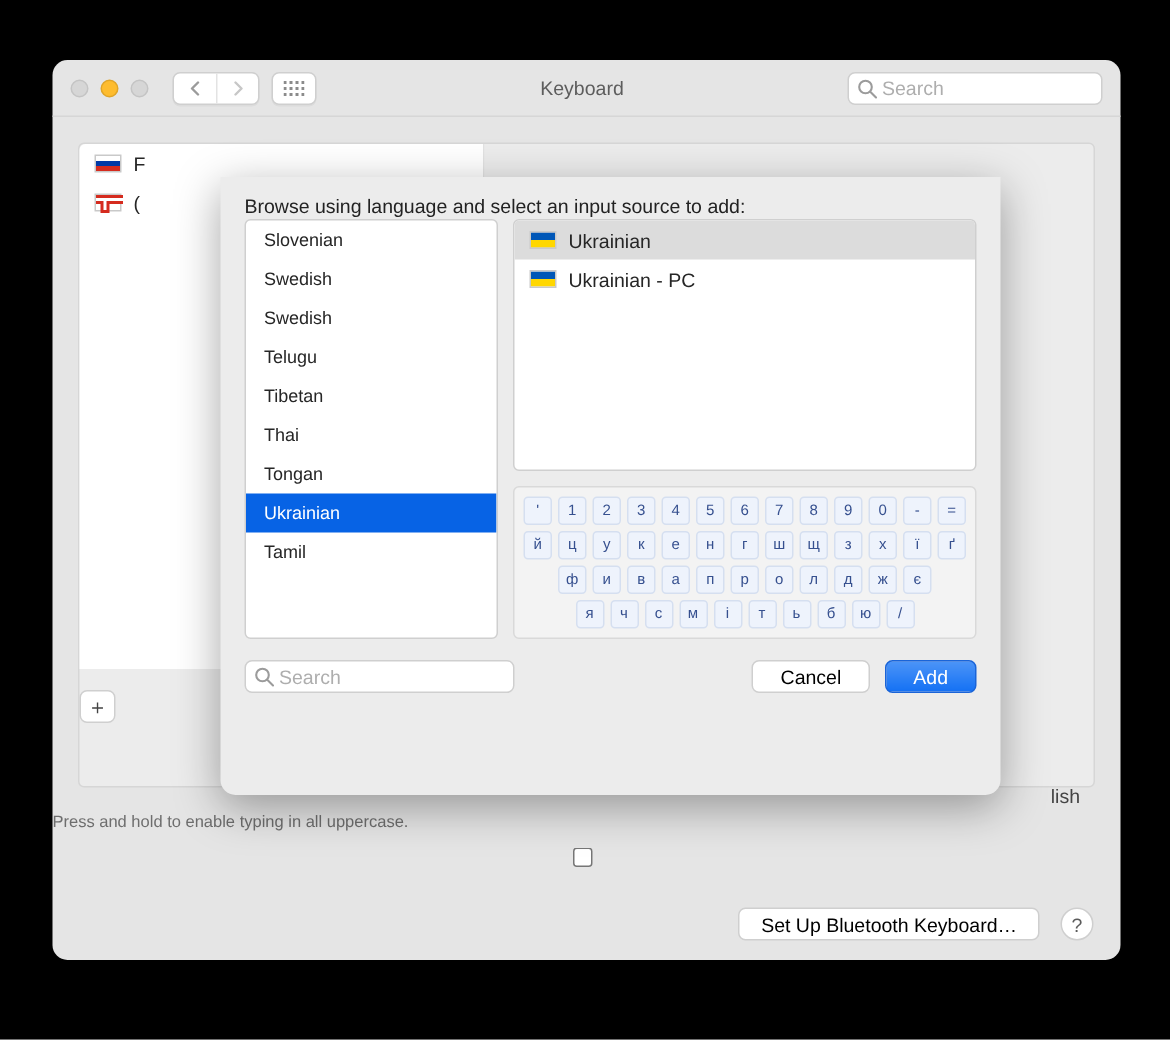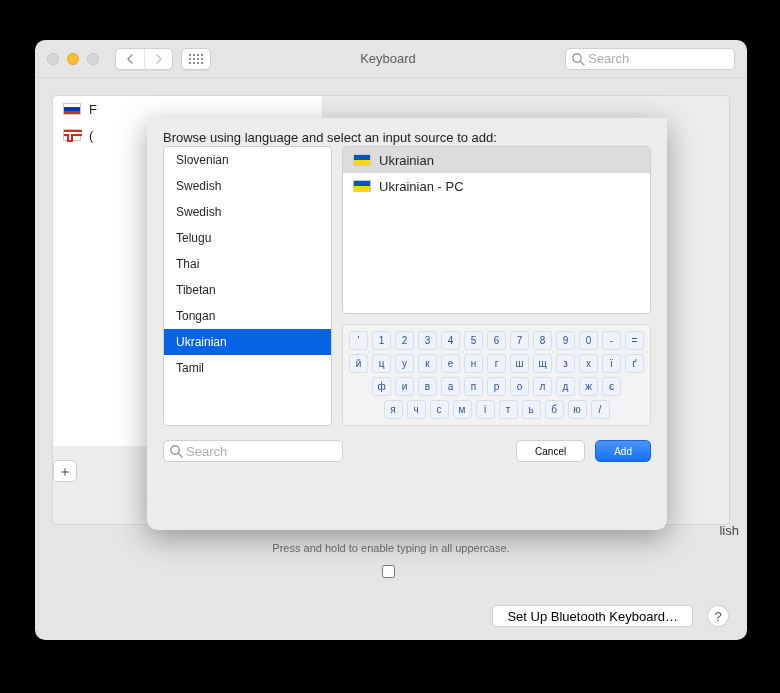--- a/index.html
+++ b/index.html
@@ -86,21 +86,21 @@
     display:flex; align-items:center; justify-content:center;
     color:#444; font-size:14px; line-height:1;
   }
 
   .footer-text {
     position:absolute; left:0; right:0; top:483px;
     text-align:center; font-size:13px; color:#444;
   }
   .footer-hint {
     position:absolute; left:0; right:0; top:502px;
-    text-align:center; font-size:11px; color:#6e6e6e;
+    font-size:11px; color:#6e6e6e;
   }
   .footer-check {
     position:absolute; left:0; right:0; top:524px;
     text-align:center; font-size:13px;
   }
   .footer-check input { margin-right:6px; vertical-align:-2px; }
   .footer-btn {
     position:absolute; right:54px; top:565px;
     height:22px; padding:2px 14px;
     background:#fff; border:1px solid #cfcfcf; border-radius:5px;
@@ -178,21 +178,21 @@
   }
   .sheet-search svg { position:absolute; left:5px; top:3px; }
   .sheet-search input {
     border:none; outline:none; width:100%; font-size:13px; background:transparent;
   }
   .sheet-search input::placeholder { color:#aeaeae; }
   .sheet-spacer { flex:1; }
   .btn {
     height:22px; padding:0 18px;
     background:#fff; border:1px solid #cfcfcf; border-radius:5px;
-    font-size:10px;
+    font-size:13px;
   }
   .btn.primary {
     background: linear-gradient(#4c94f7,#1471f4);
     border:1px solid #1a64d8; color:#fff;
   }
 
   
   .lang-list::-webkit-scrollbar { width:0; }
 </style>
 </head>
@@ -260,38 +260,38 @@
           <span style="position:absolute;left:5px;top:2px;width:2px;height:8px;background:#fff"></span>
           <span style="position:absolute;left:0;top:2px;width:18px;height:2px;background:#fff"></span>
         </span>
         <span>(</span>
       </div>
     </div>
   </div>
 
   <div class="plusbox">＋</div>
 
-  <div class="footer-text" style="text-align:right; padding-right:8px;">lish</div>
+  <div class="footer-text" style="text-align:right; padding-right:27px;">lish</div>
   <div class="footer-hint">Press and hold to enable typing in all uppercase.</div>
   <div class="footer-check">
     <input type="checkbox" style="">
   </div>
   <button class="footer-btn">Set Up Bluetooth Keyboard…</button>
   <div class="help-btn">?</div>
 
   <div class="sheet">
     <div class="sheet-title">Browse using language and select an input source to add:</div>
     <div class="sheet-body">
       <div class="lang-list" id="lang-list">
           <div class="lang-row">Slovenian</div>
           <div class="lang-row">Swedish</div>
           <div class="lang-row">Swedish</div>
           <div class="lang-row">Telugu</div>
+          <div class="lang-row">Tibetan</div>
           <div class="lang-row">Thai</div>
-          <div class="lang-row">Tibetan</div>
           <div class="lang-row">Tongan</div>
           <div class="lang-row selected">Ukrainian</div>
           <div class="lang-row">Tamil</div>
         </div>
       <div class="right-col">
         <div class="src-list" id="src-list">
             <div class="src-row sel">
               <span class="flag" style="background: linear-gradient(rgb(0, 87, 183) 50%, rgb(255, 215, 0) 50%);"></span>
               <span>Ukrainian</span>
             </div>

